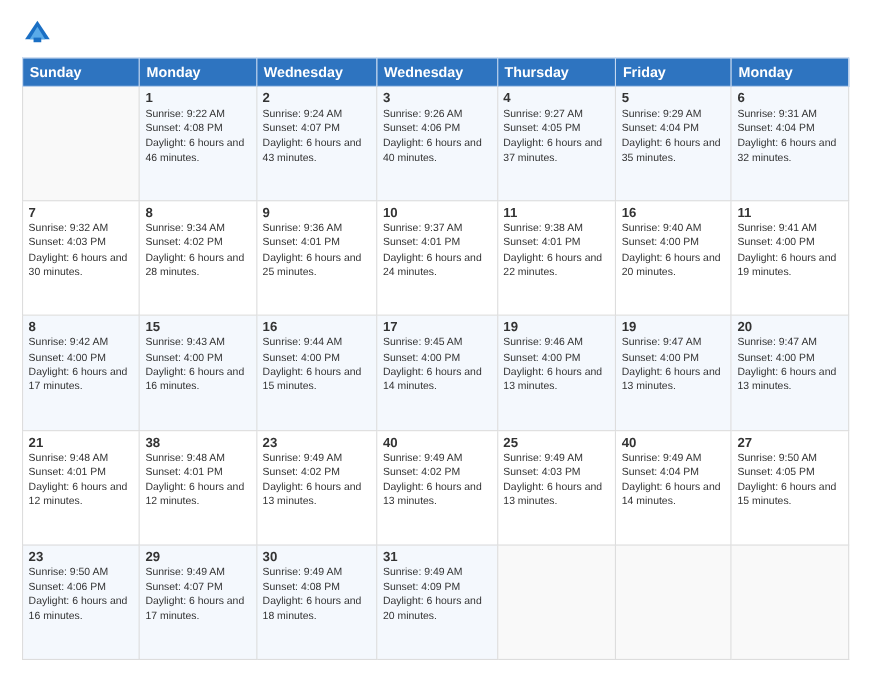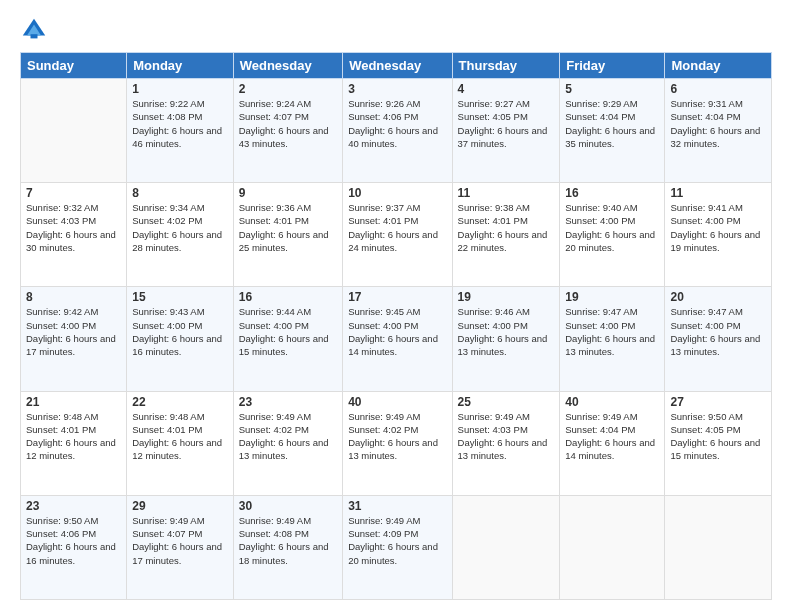--- a/index.html
+++ b/index.html
@@ -226,21 +226,21 @@
             <span class="day-number">20</span>
             <div class="day-info">Sunrise: 9:47 AM<br>Sunset: 4:00 PM<br>Daylight: 6 hours and 13 minutes.</div>
           </td>
         </tr>
         <tr>
           <td>
             <span class="day-number">21</span>
             <div class="day-info">Sunrise: 9:48 AM<br>Sunset: 4:01 PM<br>Daylight: 6 hours and 12 minutes.</div>
           </td>
           <td>
-            <span class="day-number">22</span>
+            <span class="day-number">38</span>
             <div class="day-info">Sunrise: 9:48 AM<br>Sunset: 4:01 PM<br>Daylight: 6 hours and 12 minutes.</div>
           </td>
           <td>
             <span class="day-number">23</span>
             <div class="day-info">Sunrise: 9:49 AM<br>Sunset: 4:02 PM<br>Daylight: 6 hours and 13 minutes.</div>
           </td>
           <td>
             <span class="day-number">40</span>
             <div class="day-info">Sunrise: 9:49 AM<br>Sunset: 4:02 PM<br>Daylight: 6 hours and 13 minutes.</div>
           </td>

